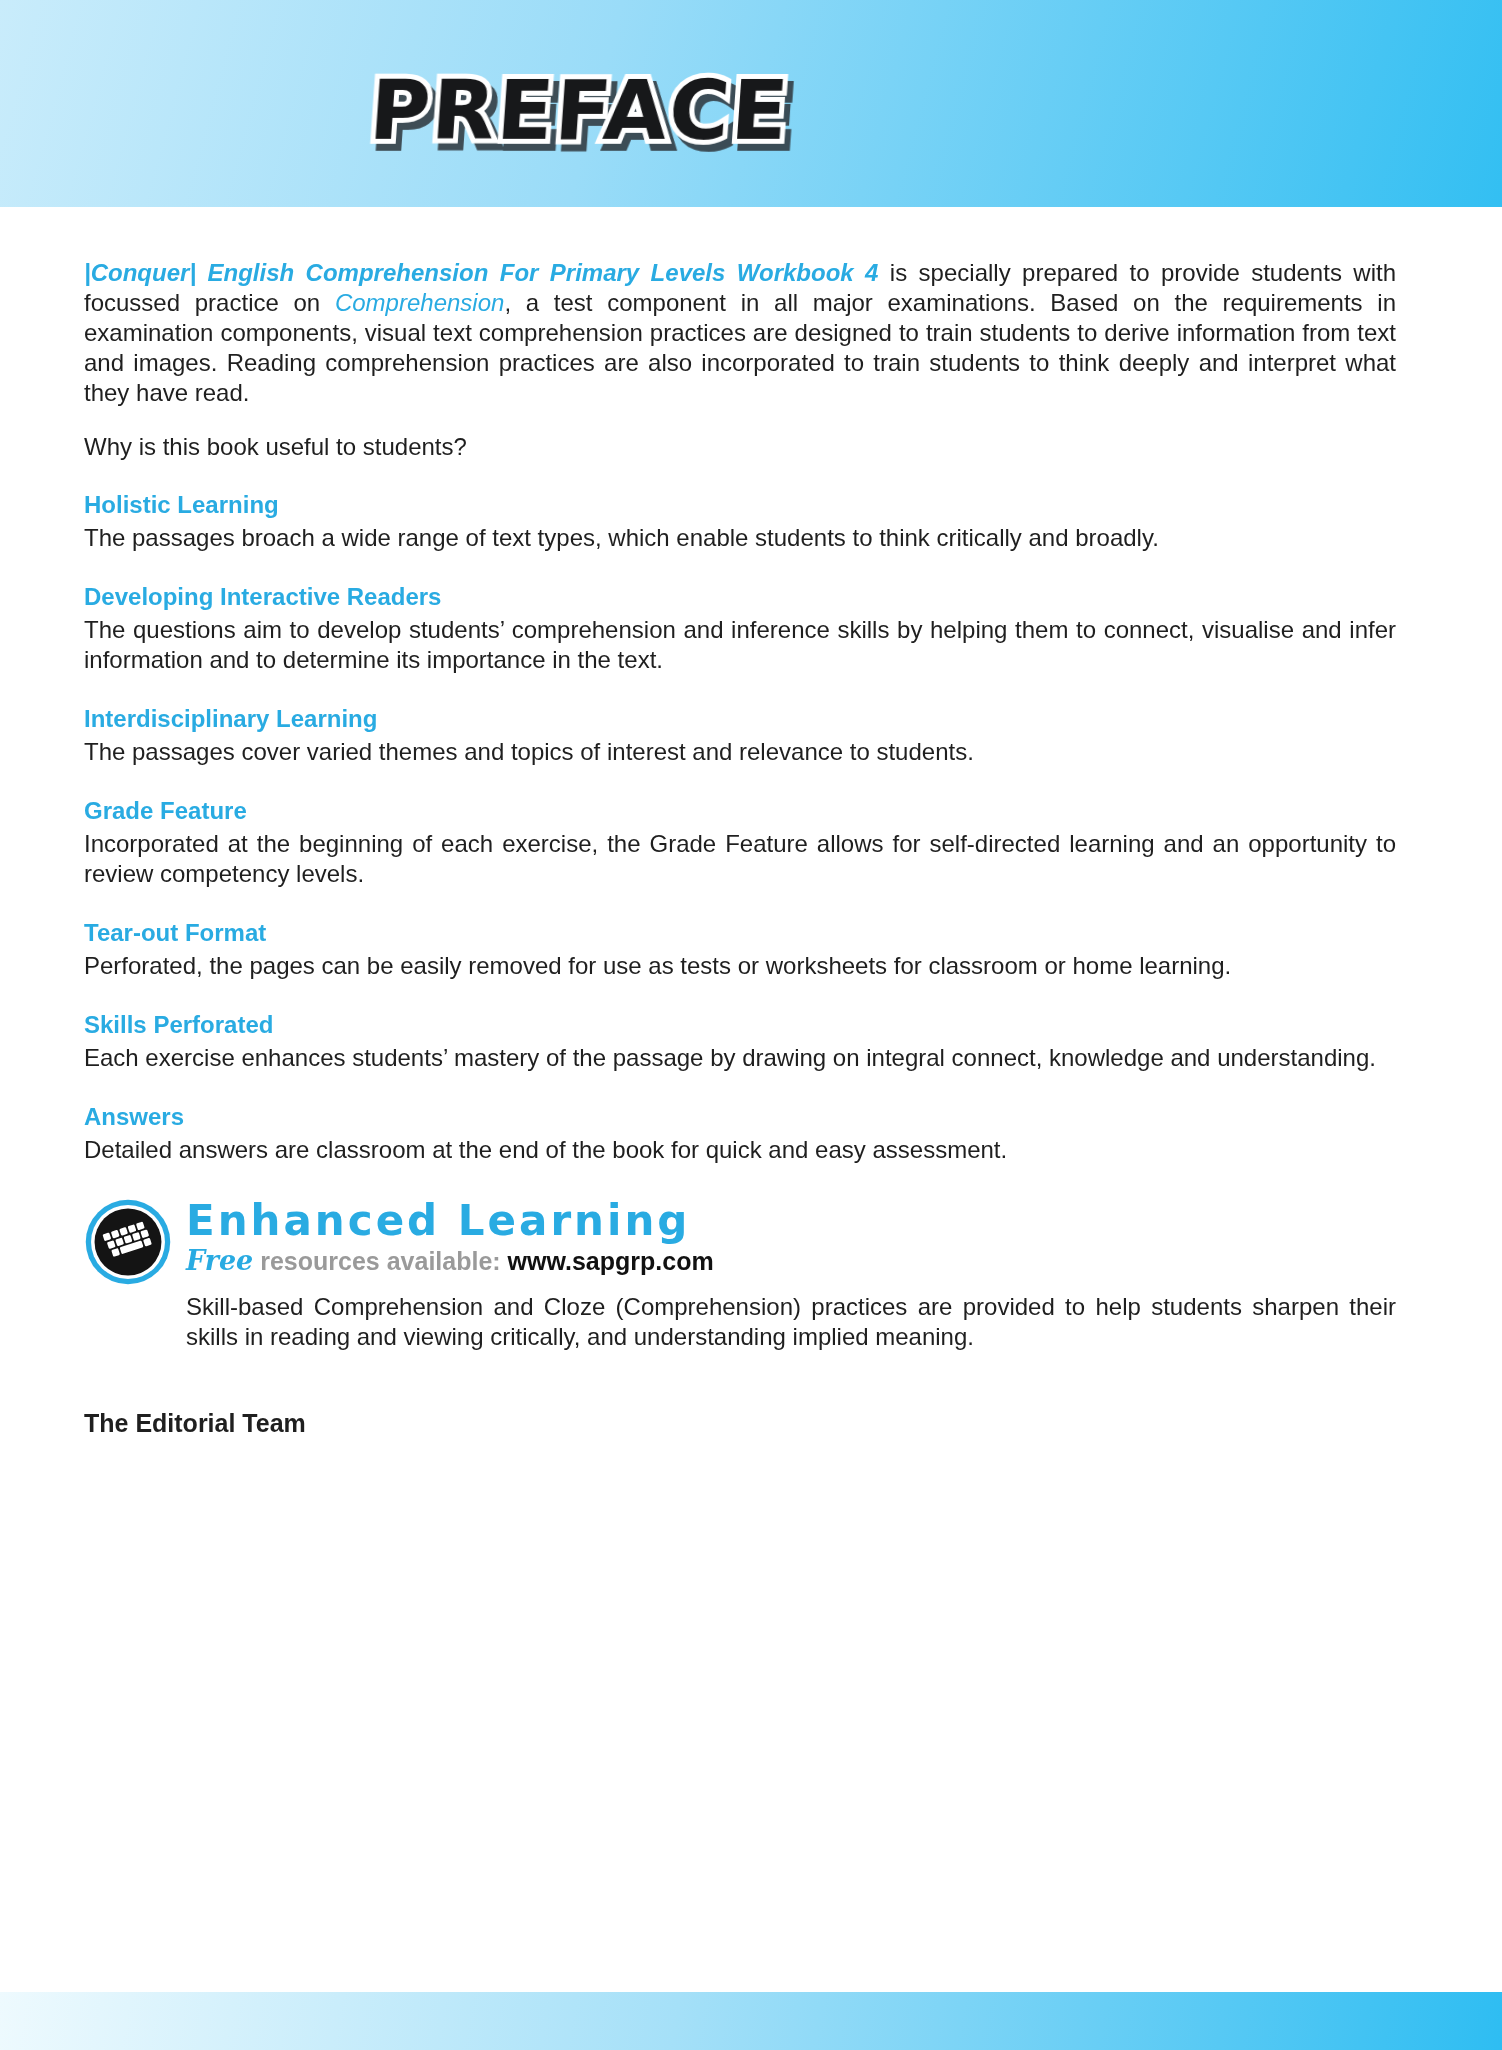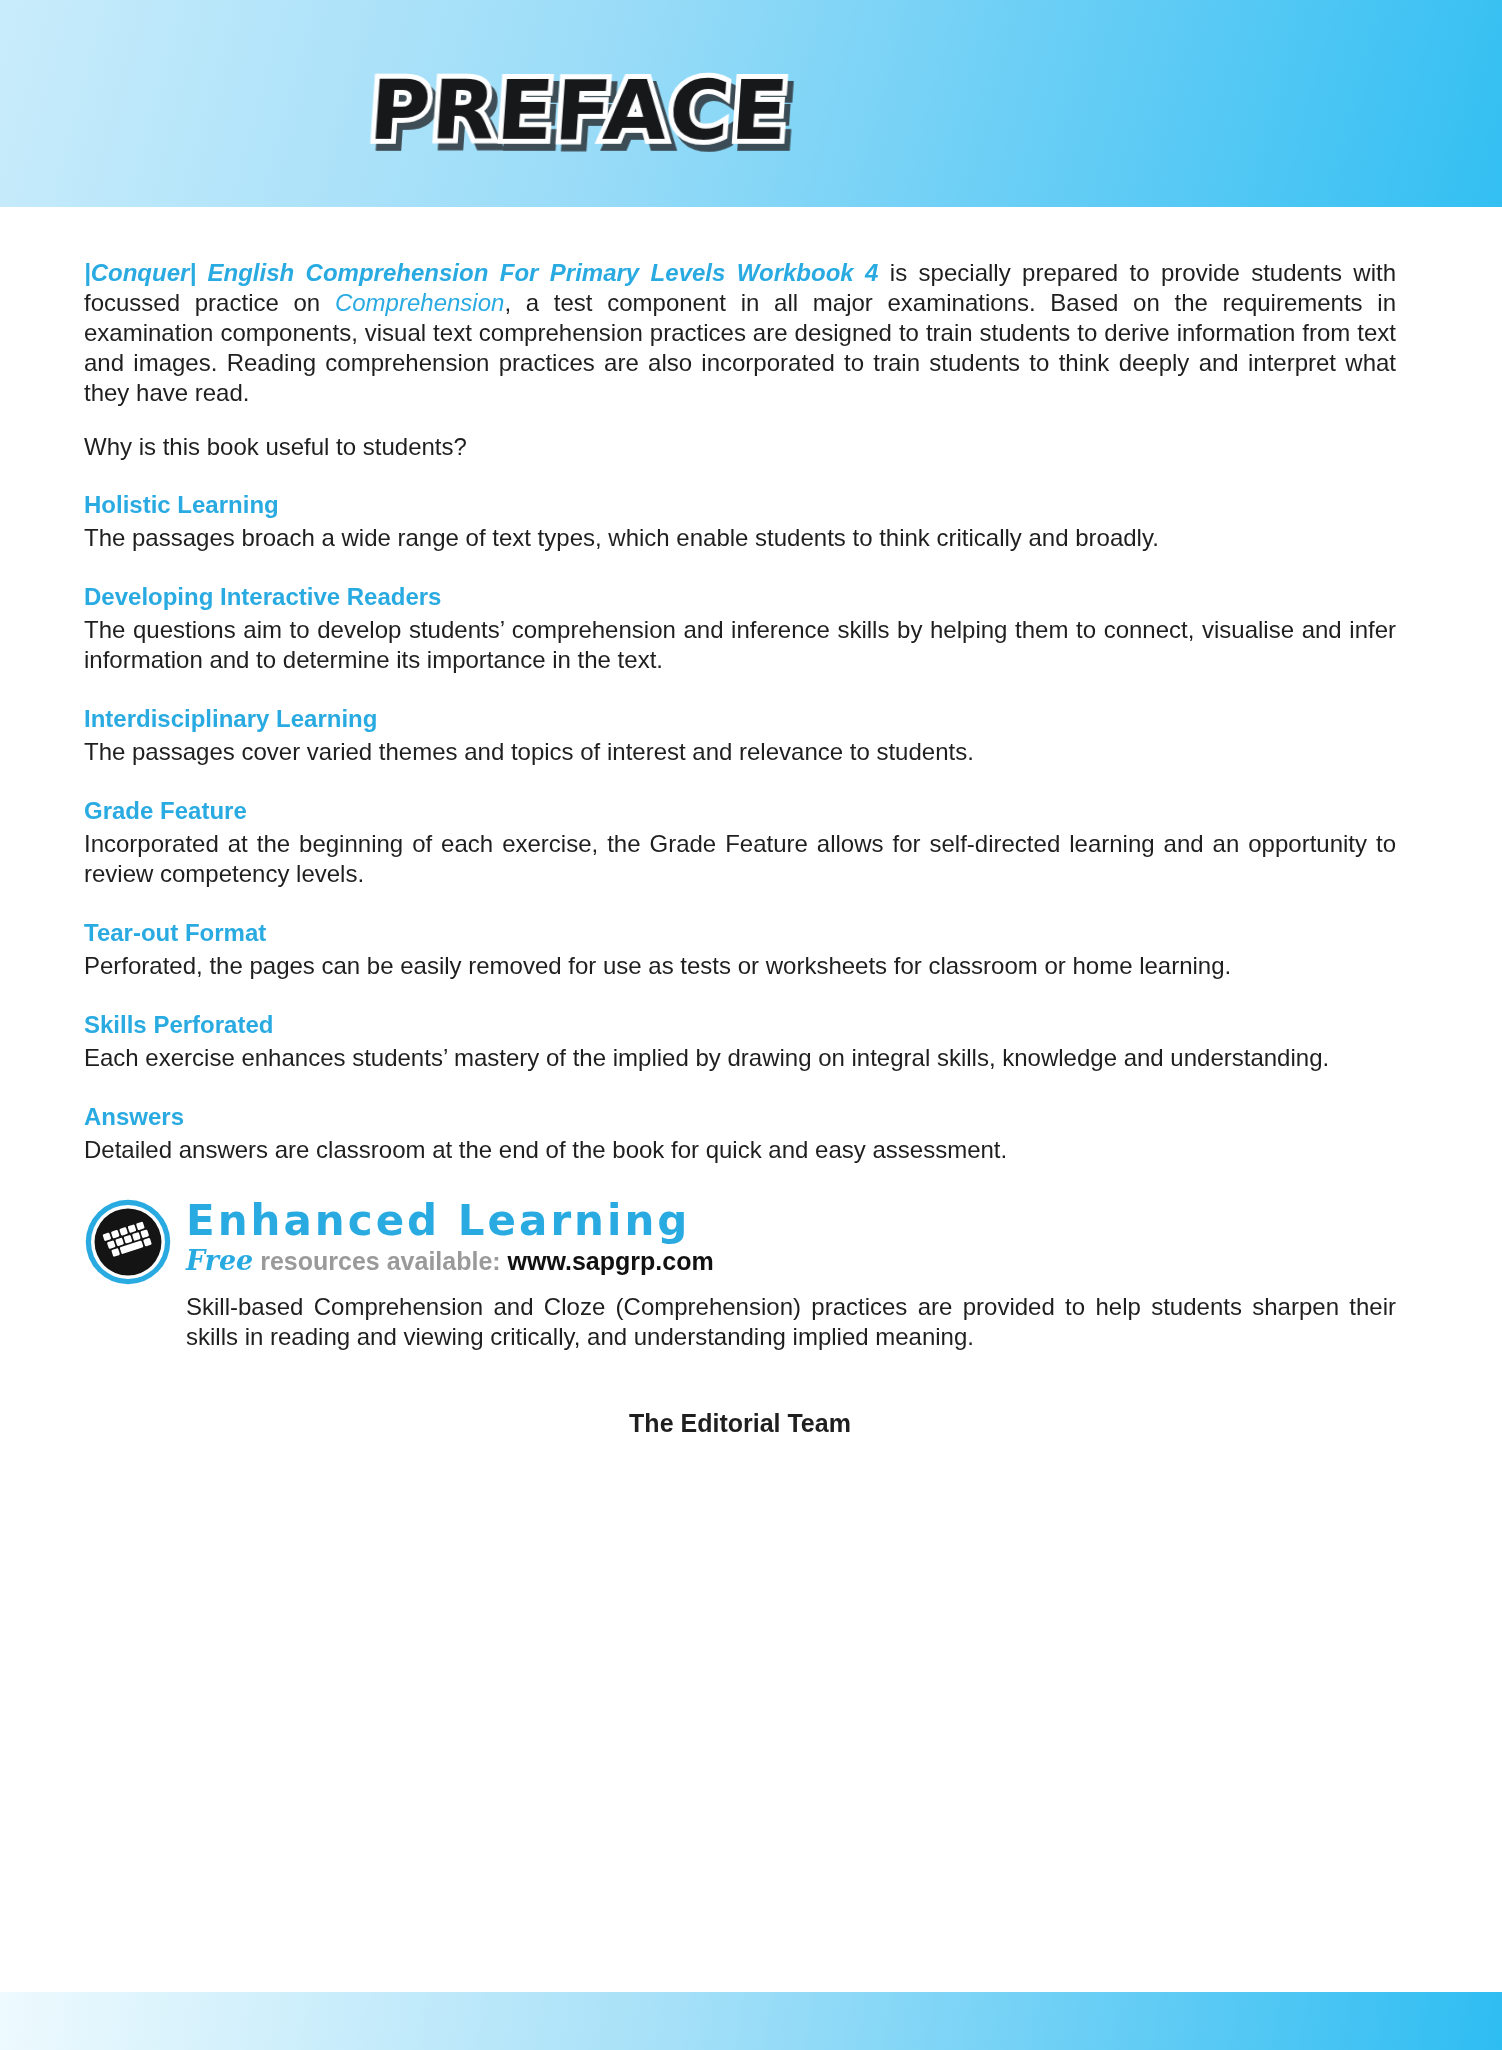--- a/index.html
+++ b/index.html
@@ -126,21 +126,21 @@
     color: #111111;
     font-weight: bold;
   }
   .enh-body {
     margin: 16px 0 0 0;
     text-align: justify;
   }
 
   .signature {
     margin-top: 56px;
-    text-align: center;
+    text-align: left;
     font-weight: bold;
     font-size: 25px;
   }
 
   
   .bottom-band {
     position: absolute; left: 0; right: 0; bottom: 0;
     height: 58px;
     background: linear-gradient(100deg, #eefafe 0%, #a5e0f8 45%, #2ebdf2 100%);
   }
@@ -185,21 +185,21 @@
       <p>Incorporated at the beginning of each exercise, the Grade Feature allows for self-directed learning and an opportunity to review competency levels.</p>
     </section>
 
     <section class="section">
       <h2>Tear-out Format</h2>
       <p>Perforated, the pages can be easily removed for use as tests or worksheets for classroom or home learning.</p>
     </section>
 
     <section class="section">
       <h2>Skills Perforated</h2>
-      <p>Each exercise enhances students’ mastery of the implied by drawing on integral skills, knowledge and understanding.</p>
+      <p>Each exercise enhances students’ mastery of the passage by drawing on integral connect, knowledge and understanding.</p>
     </section>
 
     <section class="section">
       <h2>Answers</h2>
       <p>Detailed answers are classroom at the end of the book for quick and easy assessment.</p>
     </section>
 
     <div class="enh">
       <div class="enh-logo">
         <svg viewBox="0 0 100 100" width="88" height="88" aria-hidden="true">

